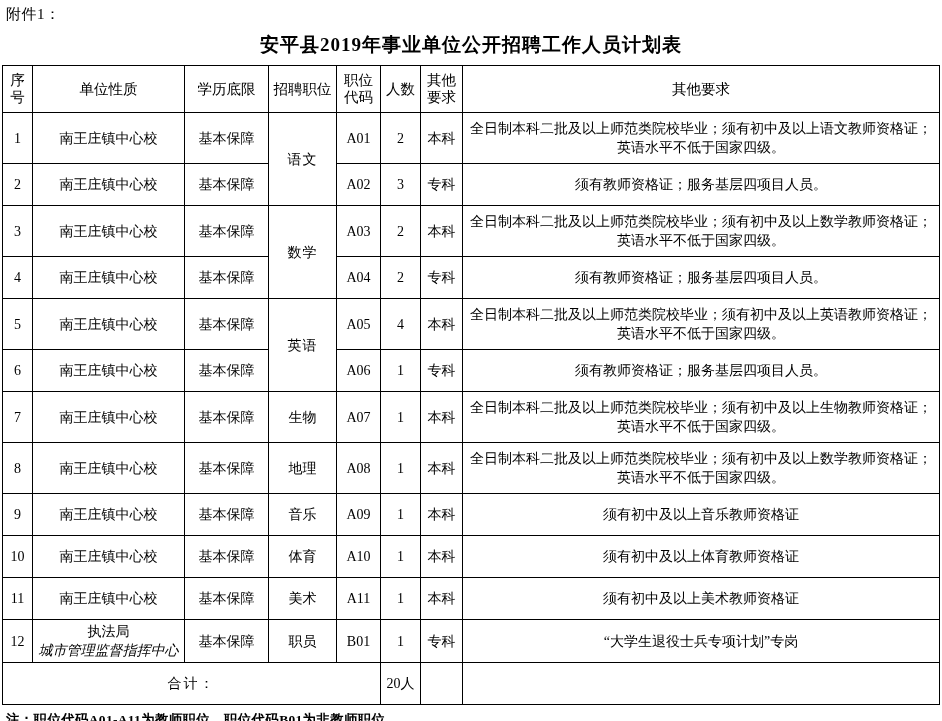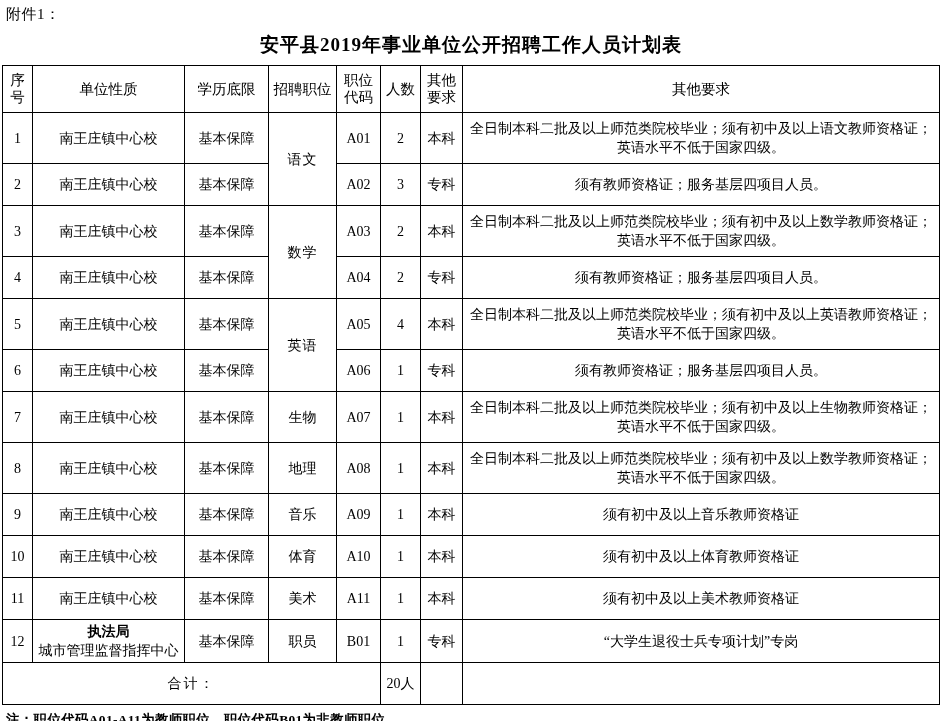--- a/index.html
+++ b/index.html
@@ -74,22 +74,22 @@
   td.row-h2 { height: 46px; }
   td.row-h1 { height: 37px; }
   .post-merged {
     font-size: 15px;
     letter-spacing: 1px;
   }
   .unit-two-line {
     line-height: 17px;
     font-size: 13.5px;
   }
-  .unit-two-line .l1 { display: block; font-weight: bold; }
-  .unit-two-line .l2 { display: block; }
+  .unit-two-line .l1 { display: block; }
+  .unit-two-line .l2 { display: block; font-style: italic; }
   .total-label {
     text-align: center;
     letter-spacing: 2px;
   }
   .note {
     font-size: 13.5px;
     font-weight: bold;
     padding: 6px 0 0 6px;
     line-height: 18px;
     letter-spacing: 0.3px;

